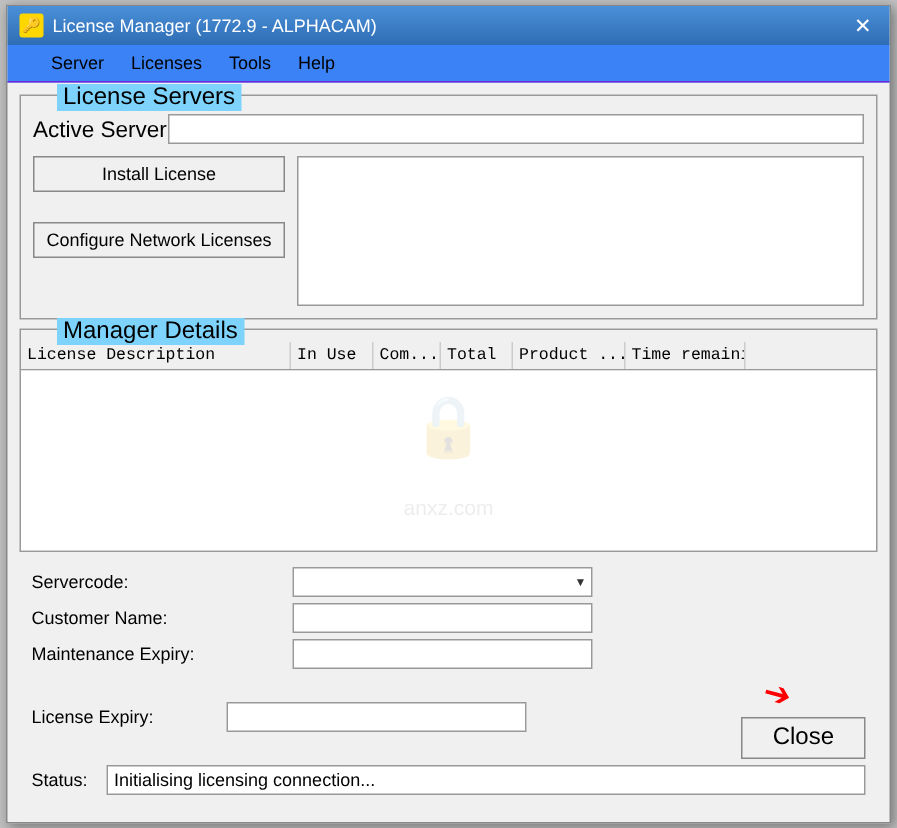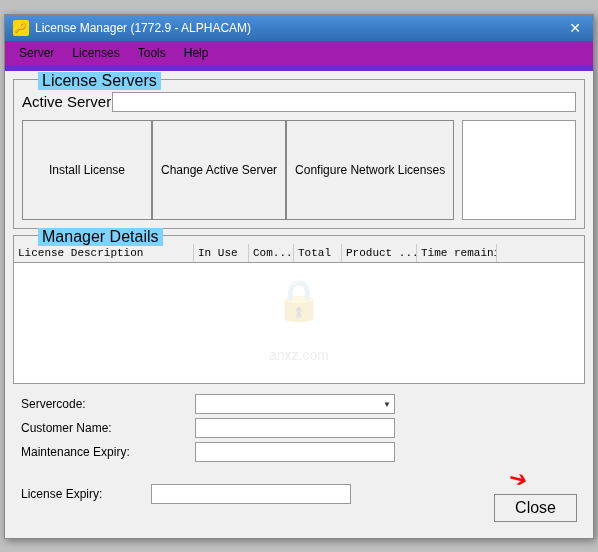--- a/index.html
+++ b/index.html
@@ -60,25 +60,25 @@
       background: none;
       border: none;
       color: white;
       font-size: 14px;
       cursor: pointer;
       padding: 0 4px;
       line-height: 1;
     }
 
     .menu-bar {
-      background: #a21caf;
-      padding: 2px 6px;
+      background: #3b82f6;
+      padding: 2px 21px;
       display: flex;
       gap: 2px;
-      border-bottom: 6px solid #6d28d9;
+      border-bottom: 1px solid #6d28d9;
     }
 
     .menu-item {
       padding: 3px 8px;
       cursor: pointer;
       font-size: 12px;
       color: #000;
     }
 
     .main-content {
@@ -123,21 +123,22 @@
       padding: 0 2px;
     }
 
     .license-servers-body {
       display: flex;
       gap: 8px;
     }
 
     .buttons-column {
       display: flex;
-      gap: 0;
+      flex-direction: column;
+      gap: 20px;
       min-width: 130px;
     }
 
     .win-button {
       padding: 4px 8px;
       background: #f0f0f0;
       border: 1px solid #888;
       cursor: pointer;
       font-size: 12px;
       text-align: center;
@@ -316,21 +317,20 @@
       <span class="section-label">License Servers</span>
 
       <div class="active-server-row">
         <span class="active-server-label">Active Server</span>
         <input class="active-server-input" type="text" value="" style="">
       </div>
 
       <div class="license-servers-body">
         <div class="buttons-column">
           <button class="win-button">Install License</button>
-          <button class="win-button">Change Active Server</button>
           <button class="win-button">Configure Network Licenses</button>
         </div>
         <div class="server-list-box"></div>
       </div>
     </div>
 
     <div class="server-details-section">
       <span class="section-label">Manager Details</span>
       <div class="table-container">
         <div class="table-header">
@@ -370,16 +370,20 @@
 
       <div style="display:flex; align-items:center; padding: 0 8px; margin-bottom: 4px;">
         <span class="form-label">License Expiry:</span>
         <input class="form-input-short" type="text" value="" style="">
         <div style="flex:1; display:flex; flex-direction:column; align-items:flex-end; padding-left:8px;">
           <div style="color:red; font-size:22px; transform: rotate(15deg); margin-bottom:2px; margin-right: 50px;">➔</div>
           <button class="close-button">Close</button>
         </div>
       </div>
 
+      <div class="status-row">
+        <span class="status-label">Status:</span>
+        <div class="status-value">Initialising licensing connection...</div>
+      </div>
 
     </div>
   </div>
 </div>
 
 </body></html>

